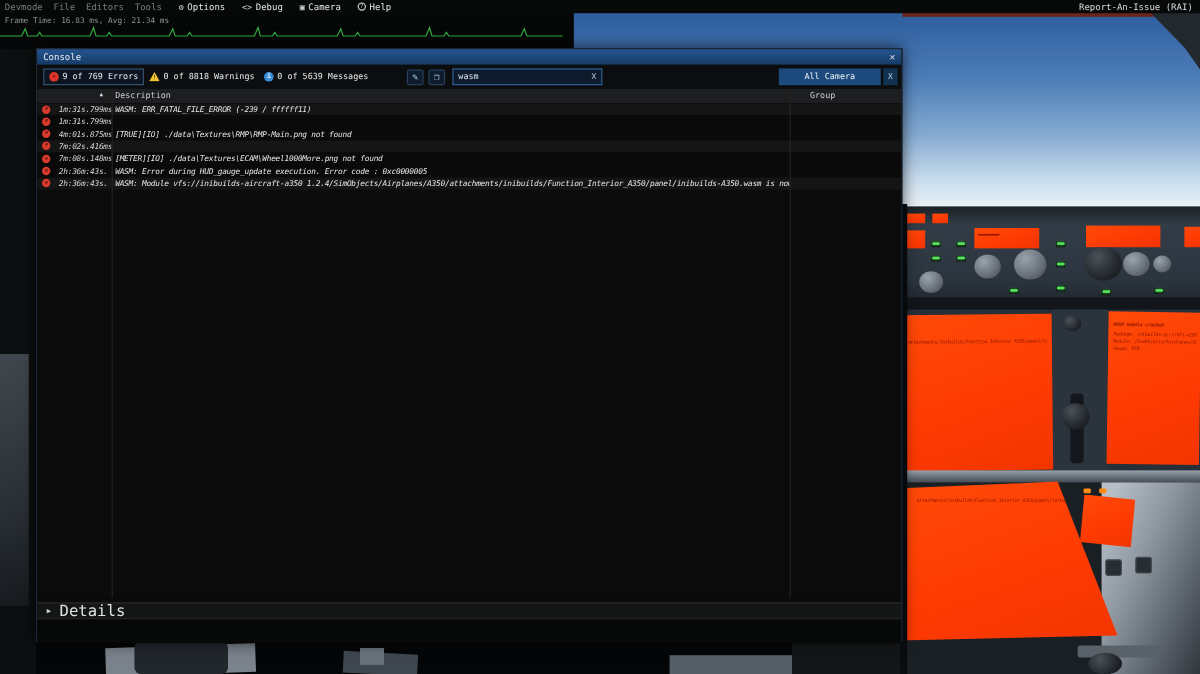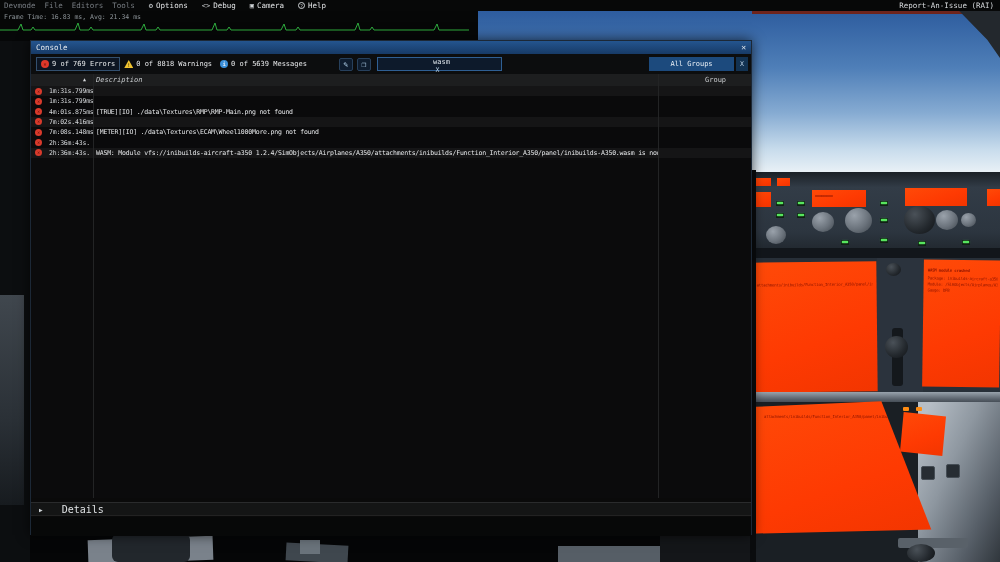--- a/index.html
+++ b/index.html
@@ -83,49 +83,49 @@
   .chip.sel { border:1px solid #33506f; background:#0d1522; margin-left:5px; }
   .err-ic { width:8px; height:8px; border-radius:50%; background:#df382a; color:#5c0f08;
     font-size:5px; line-height:8px; text-align:center; font-weight:bold; }
   .warn-ic { width:9px; height:8px; background:#f0c330; clip-path:polygon(50% 0,100% 100%,0 100%);
     color:#4d3a06; font-size:5px; line-height:10px; text-align:center; font-weight:bold; }
   .info-ic { width:8px; height:8px; border-radius:50%; background:#3a8fd9; color:#eaf3fb;
     font-size:5.5px; line-height:8px; text-align:center; font-weight:bold; }
   .tbtn { width:14px; height:13px; background:#0e1c2e; border:1px solid #27405c; border-radius:2px;
     color:#a9c8e2; font-size:8px; line-height:11px; text-align:center; margin-left:4px; }
   #searchbox { width:125px; height:14px; margin-left:6px; background:#0d1a2b;
-    border:1px solid #2f5f93; display:flex; align-items:center;flex-direction:column; }
+    border:1px solid #2f5f93; display:flex; align-items:center; }
   #searchbox .val { color:#dfe6ec; font-size:7px; margin-left:4px; flex:1; }
   #searchbox .clr { color:#b9cfe2; font-size:6.5px; margin-right:4px; }
   #groups { position:absolute; left:618px; top:3px; width:85px; height:14px; background:#1c4a7d;
     color:#e9eff5; font-size:7px; text-align:center; line-height:14px; }
   #groupsx { position:absolute; left:705px; top:3px; width:12px; height:14px; background:#123252;
     color:#bcd2e5; font-size:6.5px; text-align:center; line-height:14px; }
   #thead { left:0; top:33px; width:100%; height:12px; background:#1d1e1f; font-size:7px;
     color:#c9cccf; }
   #thead .col-time { position:absolute; left:33px; top:14px; }
   #thead .sort { position:absolute; left:52px; top:2px; font-size:5px; color:#d8dbde; }
-  #thead .col-desc { position:absolute; left:65px; top:2px;font-style:italic; }
-  #thead .col-group { position:absolute; left:630px; top:2px;padding-left:44px; }
+  #thead .col-desc { position:absolute; left:65px; top:2px; }
+  #thead .col-group { position:absolute; left:600px; top:2px;padding-left:44px; }
   #tablearea { left:0; top:45px; width:100%; height:412px; background:#0b0b0c; overflow:hidden; }
   .vdiv { position:absolute; top:0; width:1px; height:100%; background:#232425; }
   .row { position:relative; width:100%; height:10.3px; background:#0a0a0b;
-    display:flex; align-items:center; }
+    display:flex; align-items:center;font-style:italic; }
   .row.alt { background:#151516; }
   .row .ric { position:absolute; left:4px; top:1.5px; width:7px; height:7px; border-radius:50%;
     background:#d83a2c; color:#551008; font-size:4.5px; line-height:7px; text-align:center;
     font-weight:bold; }
   .row .time { position:absolute; left:18px; width:44px; overflow:hidden; white-space:nowrap;
     font-size:6.5px; letter-spacing:-0.2px; color:#d3d6d9; }
   .row .desc { position:absolute; left:65px; width:562px; overflow:hidden; white-space:nowrap;
     font-size:6.5px; letter-spacing:-0.2px; color:#e6e8ea; }
   #detailsbar { left:0; top:461px; width:100%; height:14px; background:#141515;
     border-top:1px solid #2a2b2c; border-bottom:1px solid #222; display:flex; align-items:center; }
   #detailsbar .ar { font-size:6px; color:#cfd3d6; margin-left:8px; }
-  #detailsbar .lb { font-size:10px; color:#dfe2e4; margin-left:19px; }
+  #detailsbar .lb { font-size:13px; color:#dfe2e4; margin-left:7px; }
   #consolefoot { left:0; top:476px; width:100%; height:19px; background:#070808; }
 </style>
 </head>
 <body>
 
 <div class="abs scene" id="sky"></div>
 <div class="abs scene" id="redstrip"></div>
 <div class="abs scene" id="frame-tr"></div>
 <div class="abs scene" id="leftstrip"></div>
 <div class="abs scene" id="leftband"></div>
@@ -263,36 +263,37 @@
     <div class="tbtn" style="margin-left:28px;">
       <span>✎</span>
     </div>
     <div class="tbtn">
       <span>❐</span>
     </div>
     <div id="searchbox">
       <span class="val">wasm</span>
       <span class="clr">X</span>
     </div>
-    <div id="groups">All Groups</div>
+    <div id="groups">All Camera</div>
     <div id="groupsx">X</div>
   </div>
   <div class="abs" id="thead">
     <span class="col-time">Time</span>
     <span class="sort">▲</span>
     <span class="col-desc">Description</span>
     <span class="col-group">Group</span>
     <span class="vdiv" style="left:62px;height:12px;"></span>
     <span class="vdiv" style="left:627px;height:12px;"></span>
   </div>
   <div class="abs" id="tablearea">
     <div>
   <div class="row alt">
     <span class="ric">✕</span>
     <span class="time">1m:31s.799ms</span>
+    <span class="desc">WASM: ERR_FATAL_FILE_ERROR (-239 / ffffff11)</span>
   </div>
 
   <div class="row">
     <span class="ric">✕</span>
     <span class="time">1m:31s.799ms</span>
   </div>
 
 
   <div class="row">
     <span class="ric">✕</span>
@@ -308,20 +309,21 @@
   <div class="row">
     <span class="ric">✕</span>
     <span class="time">7m:08s.148ms</span>
     <span class="desc">[METER][IO] ./data\Textures\ECAM\Wheel1000More.png not found</span>
   </div>
 
 
   <div class="row">
     <span class="ric">✕</span>
     <span class="time">2h:36m:43s.</span>
+    <span class="desc">WASM: Error during HUD_gauge_update execution. Error code : 0xc0000005</span>
   </div>
 
   <div class="row alt">
     <span class="ric">✕</span>
     <span class="time">2h:36m:43s.</span>
     <span class="desc">WASM: Module vfs://inibuilds-aircraft-a350 1.2.4/SimObjects/Airplanes/A350/attachments/inibuilds/Function_Interior_A350/panel/inibuilds-A350.wasm is now disabled</span>
   </div>
 </div>
     <span class="vdiv" style="left:62px;"></span>
     <span class="vdiv" style="left:627px;"></span>

